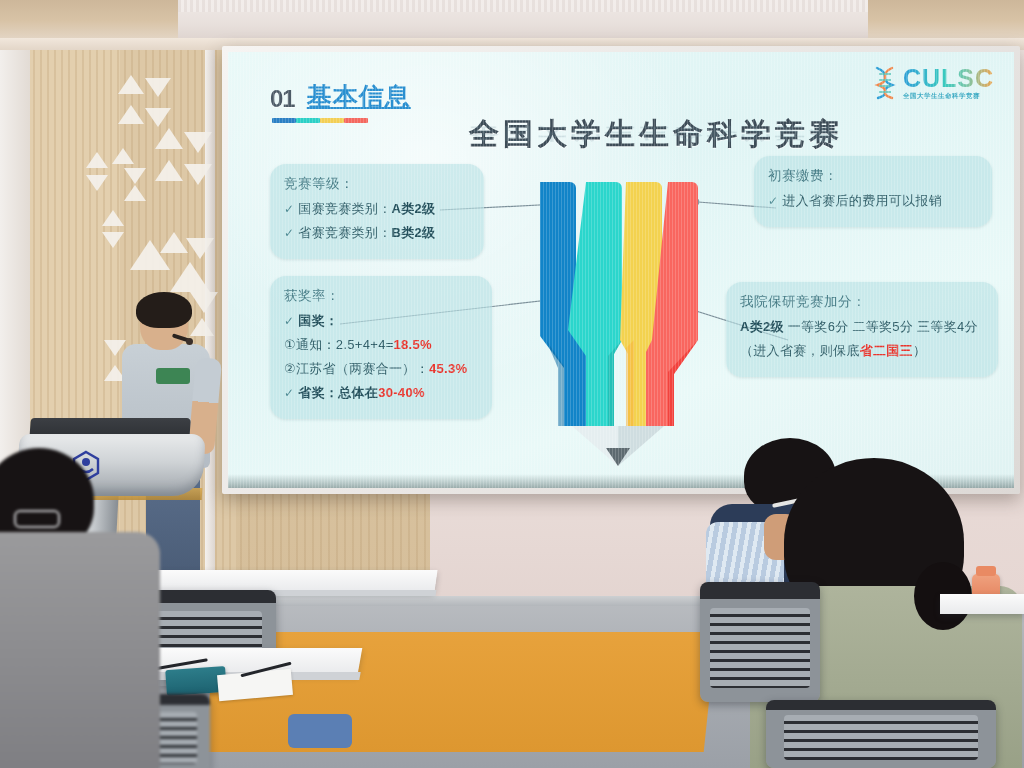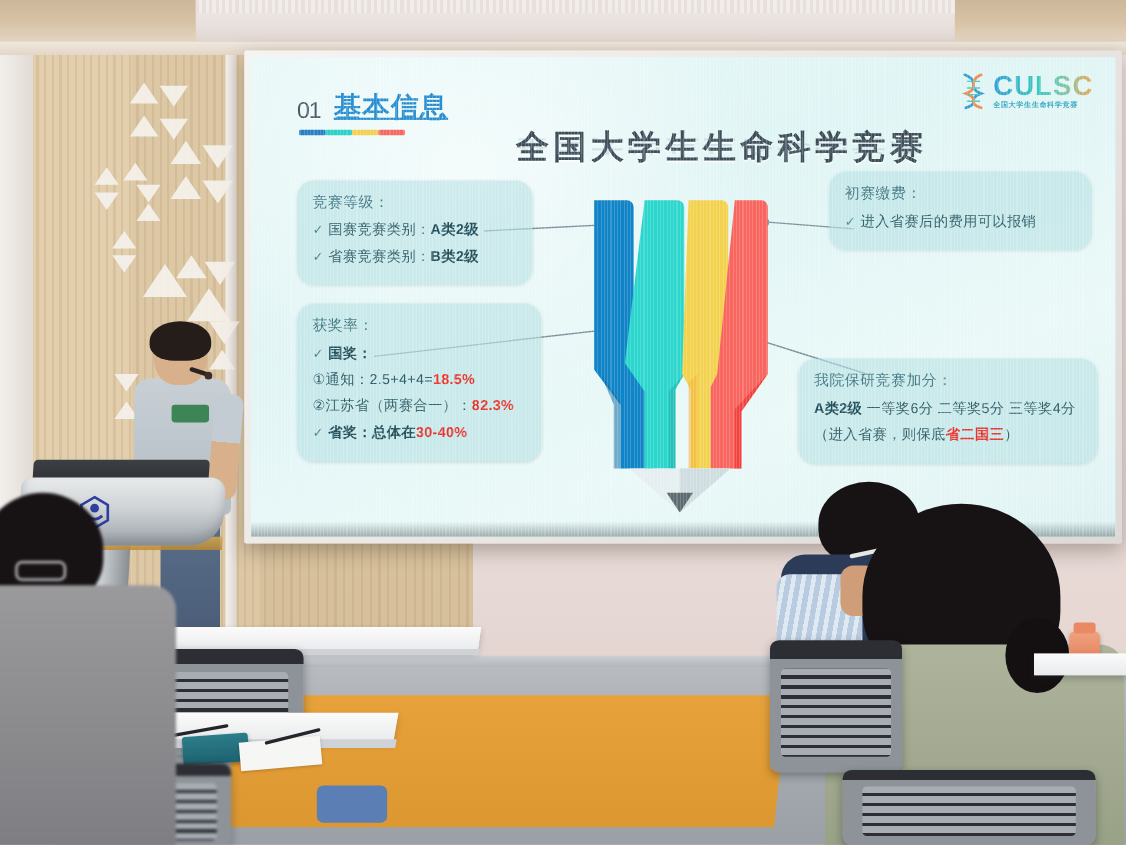--- a/index.html
+++ b/index.html
@@ -65,21 +65,21 @@
   .screen:after{content:"";position:absolute;inset:0;pointer-events:none;
     background:repeating-linear-gradient(90deg,rgba(255,255,255,.35) 0 1px,rgba(0,0,0,0) 1px 3px);
     opacity:.5;}
   .screen-glow{position:absolute;left:-10%;top:-30%;width:70%;height:110%;
     background:radial-gradient(ellipse at center,rgba(255,255,255,.65),rgba(255,255,255,0) 70%);}
   .screen-shadow-bottom{position:absolute;left:0;bottom:0;width:100%;height:14px;
     background:linear-gradient(180deg,rgba(120,140,140,0),rgba(60,80,80,.45));}
 
   
   .slide-head{position:absolute;left:42px;top:28px;display:flex;align-items:flex-end;gap:12px;}
-  .head-num{font-size:21px;font-weight:normal;color:#4c5a66;letter-spacing:-1px;
+  .head-num{font-size:24px;font-weight:bold;color:#4c5a66;letter-spacing:-1px;
     text-shadow:0 1px 0 rgba(255,255,255,.6);}
   .head-title{font-size:25px;font-weight:bold;color:#2a8fd0;letter-spacing:1px;text-decoration:underline;}
   .head-underline{position:absolute;left:44px;top:66px;display:flex;}
   .head-underline span{display:block;width:24px;height:5px;border-radius:1px;}
 
   .slide-title{position:absolute;left:218px;top:62px;width:420px;text-align:center;
     font-family:"Liberation Serif","DejaVu Serif",serif;
     font-size:30px;font-weight:bold;letter-spacing:4px;color:#3d4c57;
     text-shadow:0 1px 1px rgba(255,255,255,.7);}
   .slide-title-reflection{position:absolute;left:218px;top:92px;width:420px;text-align:center;
@@ -101,21 +101,21 @@
     color:#36606a;box-shadow:0 1px 3px rgba(80,120,125,.18);}
   .box-heading{font-size:13.5px;color:#447a84;margin-bottom:7px;letter-spacing:.5px;}
   .box-line{font-size:13px;color:#2f5d67;margin:6px 0;letter-spacing:.3px;white-space:nowrap;}
   .check{color:#4e8a93;margin-right:4px;font-size:12px;}
   .b{font-weight:bold;color:#24505c;}
   .red{color:#e8342c;font-weight:bold;}
 
   #box-level{left:42px;top:112px;width:214px;}
   #box-fee{right:22px;top:104px;width:238px;}
   #box-rate{left:42px;top:224px;width:222px;}
-  #box-bonus{right:16px;top:230px;width:272px;margin-top:44px;}
+  #box-bonus{right:16px;top:230px;width:272px;}
 
   
   .connectors{position:absolute;inset:0;pointer-events:none;}
 
   
   .pencil{position:absolute;left:306px;top:124px;width:168px;height:290px;}
 
   
   .lectern{position:absolute;left:18px;top:418px;width:198px;height:200px;}
   .lectern-top{position:absolute;left:12px;top:0;width:160px;height:24px;
@@ -292,21 +292,21 @@
 
       <div class="info-box" id="box-rate">
         <div class="box-heading">获奖率：</div>
         <div class="box-line">
           <span class="check">✓</span><span class="b">国奖：</span>
         </div>
         <div class="box-line">
           <span>①通知：2.5+4+4=</span><span class="red">18.5%</span>
         </div>
         <div class="box-line">
-          <span>②江苏省（两赛合一）：</span><span class="red">82.3%</span>
+          <span>②江苏省（两赛合一）：</span><span class="red">45.3%</span>
         </div>
         <div class="box-line">
           <span class="check">✓</span><span class="b">省奖：总体在</span><span class="red">30-40%</span>
         </div>
       </div>
 
       <div class="info-box" id="box-bonus">
         <div class="box-heading">我院保研竞赛加分：</div>
         <div class="box-line">
           <span class="b">A类2级</span>

